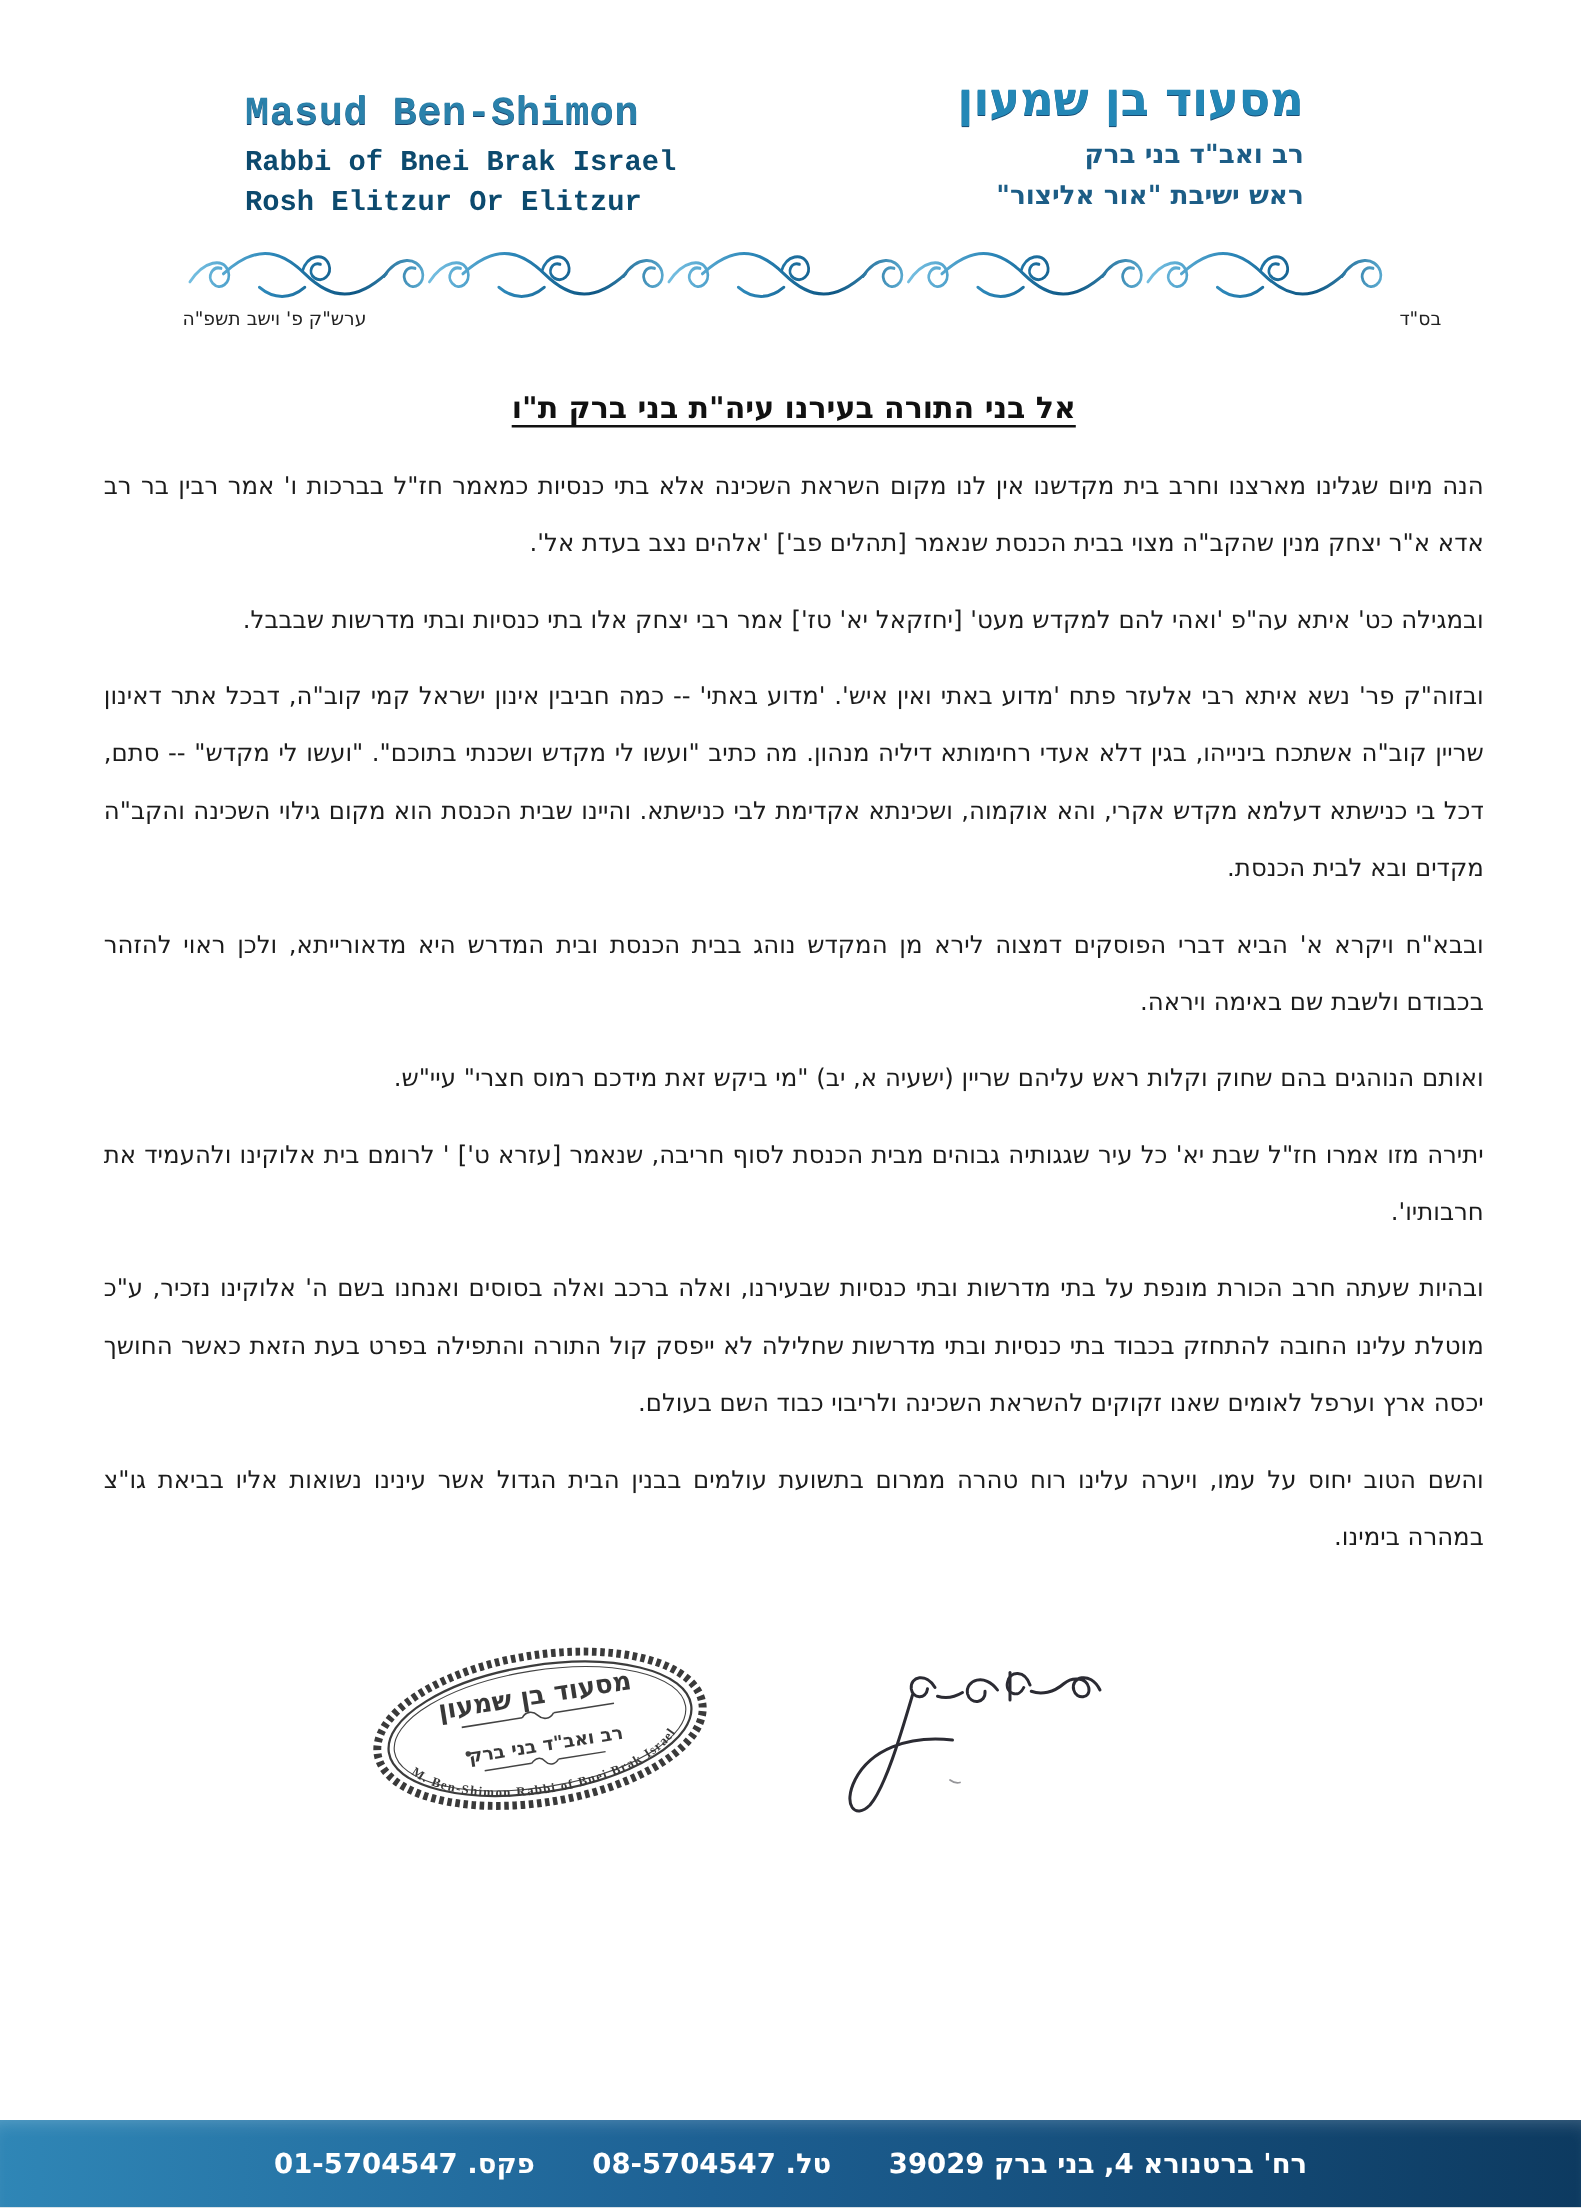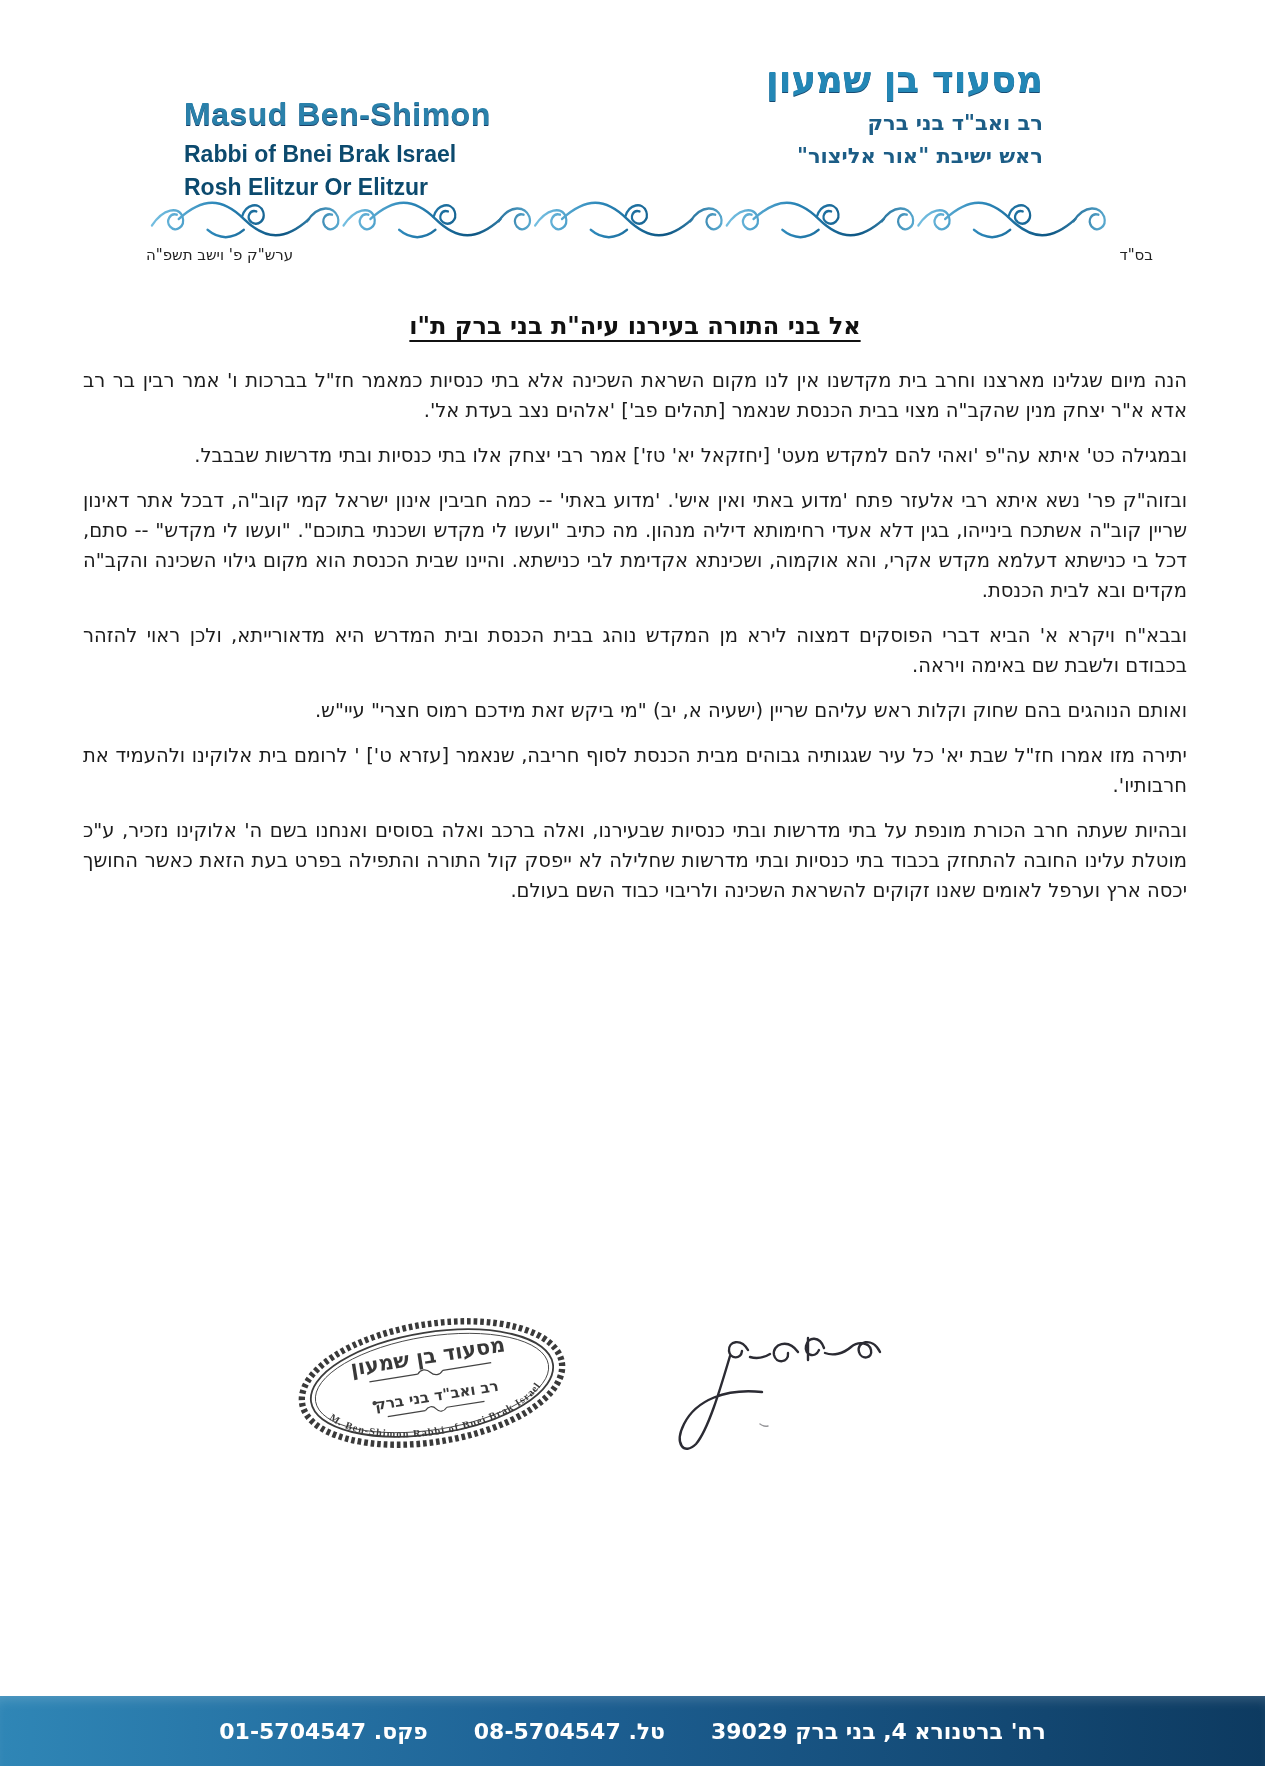--- a/index.html
+++ b/index.html
@@ -8,24 +8,23 @@
     width:1265px;height:1766px;
     margin:0 auto;
     background:#ffffff;
     font-family:"DejaVu Sans",sans-serif;
     color:#1b1b1b;
     overflow:hidden;
   }
 
   
   .lh-en{
-    position:absolute;left:184px;top:72px;
-    font-family:Liberation Sans, sans-serif;
+    position:absolute;left:196px;top:72px;
+    font-family:Liberation Mono, monospace;
     color:#2379a4;
-    margin-top:24px;
   }
   .lh-en-name{
     font-size:32px;font-weight:bold;color:#2a81ab;
     text-shadow:0 1px 0 #1b3f66;
     letter-spacing:.5px;margin-bottom:8px;
   }
   .lh-en-sub{font-size:23px;font-weight:bold;color:#0c4a6e;margin-top:6px;}
 
   .lh-he{
     position:absolute;right:222px;top:58px;
@@ -56,21 +55,21 @@
     position:absolute;left:83px;right:78px;top:312px;
     direction:rtl;
   }
   .letter-title{
     font-size:24px;font-weight:bold;text-align:center;
     text-decoration:underline;text-underline-offset:6px;
     text-decoration-thickness:2px;
     margin:0 0 26px 0;color:#111;
   }
   .letter-body p{
-    font-size:19.5px;line-height:30px;margin:0 0 15px 0;
+    font-size:19.5px;line-height:46px;margin:0 0 15px 0;
     text-align:justify;color:#1c1c1c;
   }
 
   
   .stamp{
     position:absolute;left:296px;top:1316px;width:272px;height:134px;
     transform:rotate(-9deg);
   }
   .stamp svg{display:block;width:100%;height:100%;opacity:.88;}
   .signature{
@@ -140,20 +139,21 @@
 
   <main class="letter-body">
     <h1 class="letter-title">אל בני התורה בעירנו עיה"ת בני ברק ת"ו</h1>
     <p>הנה מיום שגלינו מארצנו וחרב בית מקדשנו אין לנו מקום השראת השכינה אלא בתי כנסיות כמאמר חז"ל בברכות ו' אמר רבין בר רב אדא א"ר יצחק מנין שהקב"ה מצוי בבית הכנסת שנאמר [תהלים פב'] 'אלהים נצב בעדת אל'.</p>
     <p>ובמגילה כט' איתא עה"פ 'ואהי להם למקדש מעט' [יחזקאל יא' טז'] אמר רבי יצחק אלו בתי כנסיות ובתי מדרשות שבבבל.</p>
     <p>ובזוה"ק פר' נשא איתא רבי אלעזר פתח 'מדוע באתי ואין איש'. 'מדוע באתי' -- כמה חביבין אינון ישראל קמי קוב"ה, דבכל אתר דאינון שריין קוב"ה אשתכח בינייהו, בגין דלא אעדי רחימותא דיליה מנהון. מה כתיב "ועשו לי מקדש ושכנתי בתוכם". "ועשו לי מקדש" -- סתם, דכל בי כנישתא דעלמא מקדש אקרי, והא אוקמוה, ושכינתא אקדימת לבי כנישתא. והיינו שבית הכנסת הוא מקום גילוי השכינה והקב"ה מקדים ובא לבית הכנסת.</p>
     <p>ובבא"ח ויקרא א' הביא דברי הפוסקים דמצוה לירא מן המקדש נוהג בבית הכנסת ובית המדרש היא מדאורייתא, ולכן ראוי להזהר בכבודם ולשבת שם באימה ויראה.</p>
     <p>ואותם הנוהגים בהם שחוק וקלות ראש עליהם שריין (ישעיה א, יב) "מי ביקש זאת מידכם רמוס חצרי" עיי"ש.</p>
     <p>יתירה מזו אמרו חז"ל שבת יא' כל עיר שגגותיה גבוהים מבית הכנסת לסוף חריבה, שנאמר [עזרא ט'] ' לרומם בית אלוקינו ולהעמיד את חרבותיו'.</p>
     <p>ובהיות שעתה חרב הכורת מונפת על בתי מדרשות ובתי כנסיות שבעירנו, ואלה ברכב ואלה בסוסים ואנחנו בשם ה' אלוקינו נזכיר, ע"כ מוטלת עלינו החובה להתחזק בכבוד בתי כנסיות ובתי מדרשות שחלילה לא ייפסק קול התורה והתפילה בפרט בעת הזאת כאשר החושך יכסה ארץ וערפל לאומים שאנו זקוקים להשראת השכינה ולריבוי כבוד השם בעולם.</p>
+    <p>והשם הטוב יחוס על עמו, ויערה עלינו רוח טהרה ממרום בתשועת עולמים בבנין הבית הגדול אשר עינינו נשואות אליו בביאת גו"צ במהרה בימינו.</p>
   </main>
 
   <div class="stamp">
     <svg viewBox="0 0 300 140" aria-hidden="false">
       <defs>
         <path id="stamp-arc" d="M24,78 A127,56 0 0 0 276,78" fill="none"></path>
       </defs>
       <ellipse cx="150" cy="70" rx="145" ry="65" fill="none" stroke="#1f1f1f" stroke-width="7" stroke-dasharray="4 3.2"></ellipse>
       <ellipse cx="150" cy="70" rx="135" ry="56" fill="none" stroke="#222222" stroke-width="2"></ellipse>
       <ellipse cx="150" cy="70" rx="130" ry="51.5" fill="none" stroke="#2b2b2b" stroke-width="1"></ellipse>

